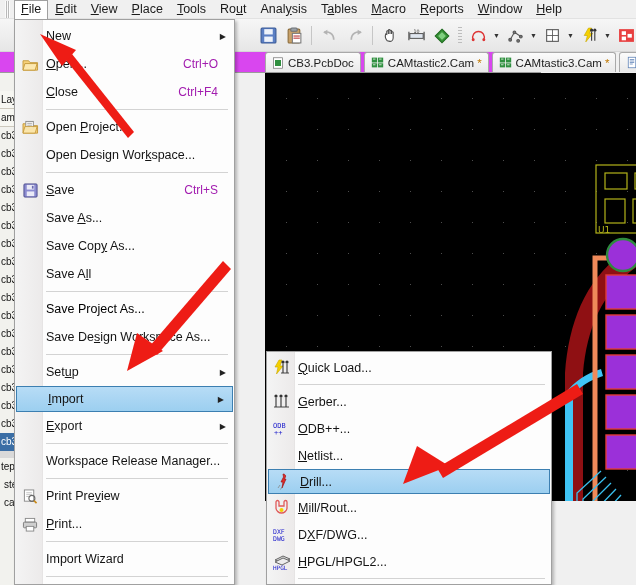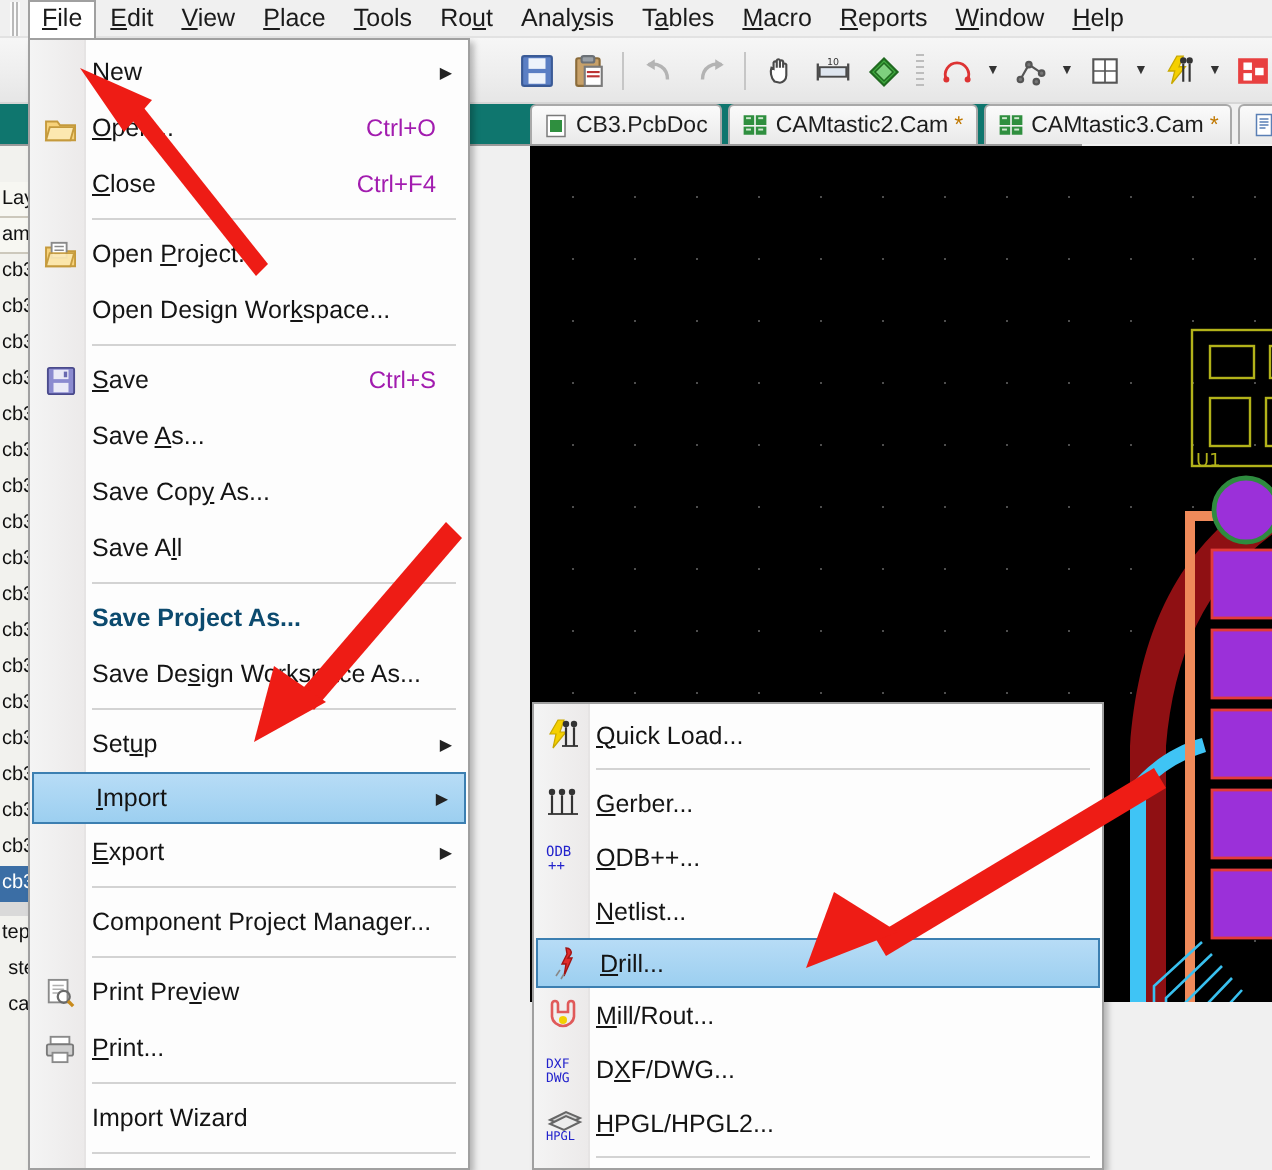--- a/index.html
+++ b/index.html
@@ -61,21 +61,21 @@
     font-size: 7px; color: #333;
   }
   .tb-dots { width: 4px; height: 18px;
     background: repeating-linear-gradient(to bottom,#bdbdbd 0 1px,transparent 1px 3px);
     margin: 0 3px; }
 
   
   .tabstrip {
     position: absolute; left: 0; top: 52px;
     width: 541px; height: 21px;
-    background: #0f766e;
+    background: #d946ef;
     display: flex; align-items: flex-end;
     border-bottom: 1px solid #9a9a9a;
   }
   .doctab {
     height: 20px;
     background: linear-gradient(to bottom,#fbfbfb,#e9e9e9);
     border: 1px solid #a9a9a9;
     border-bottom: none;
     border-radius: 3px 3px 0 0;
     display: flex; align-items: center;
@@ -131,21 +131,21 @@
   .mi {
     position: relative; z-index: 2;
     height: 28px; display: flex; align-items: center;
     padding-left: 31px; padding-right: 8px;
     font-size: 12.5px; color: #141414; white-space: nowrap;
   }
   .mi .label { flex: 1; }
   .mi .accel { color: #a21caf; font-size: 12px; padding-right: 8px; }
   .mi .sub { font-size: 8px; color: #222; }
   .mi u { text-decoration: underline; }
-  .mi.disabled { color: #0c4a6e; font-weight: bold; }
+  .mi.disabled { color: #000000; }
   .mi.hl {
     background: linear-gradient(to bottom,#b7dcf6,#9ccff0);
     border: 1px solid #3c7fb1;
     margin: 0 1px; height: 26px;
   }
   .mi .micon {
     position: absolute; left: 4px; top: 50%;
     transform: translateY(-50%);
     width: 22px; height: 20px;
     display: flex; align-items: center; justify-content: center;
@@ -522,21 +522,21 @@
         <div class="mi hl">
           <span class="label"><u>I</u>mport</span>
           <span class="sub">▶</span>
         </div>
         <div class="mi">
           <span class="label"><u>E</u>xport</span>
           <span class="sub">▶</span>
         </div>
         <div class="fm-sep"></div>
         <div class="mi">
-          <span class="label">Component Project Manager...</span>
+          <span class="label">Workspace Release Manager...</span>
         </div>
         <div class="fm-sep"></div>
         <div class="mi">
           <span class="micon">
             <svg width="16" height="15" viewBox="0 0 16 16">
               <rect x="2" y="1" width="10" height="12" fill="#fff" stroke="#8a8a8a"></rect>
               <path d="M4 4 h6 M4 6 h6 M4 8 h4" stroke="#b0b0b0" stroke-width=".8"></path>
               <circle cx="10" cy="10" r="3.2" fill="none" stroke="#6a6a6a" stroke-width="1.2"></circle>
               <path d="M12.3 12.3 L15 15" stroke="#c98b1c" stroke-width="1.8"></path>
             </svg>

